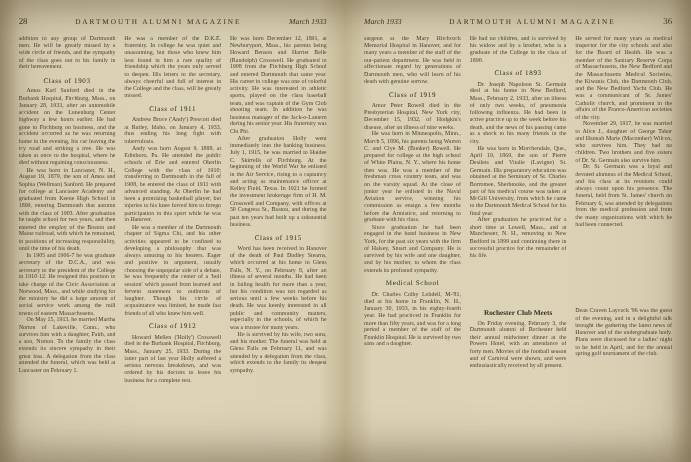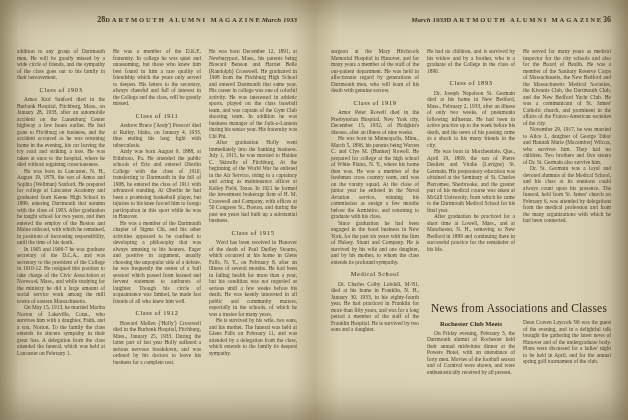--- a/index.html
+++ b/index.html
@@ -20,22 +20,22 @@
     content:"";position:absolute;inset:0;pointer-events:none;
     box-shadow:inset 0 14px 26px rgba(96,80,50,.22), inset 0 -14px 26px rgba(96,80,50,.25);
   }
   .page{
     position:absolute;top:0;width:310px;height:420px;
     padding:15px 15px 10px;box-sizing:border-box;color:#42382b;
   }
   .page.left{left:2px;}
   .page.right{left:316px;}
   .page-header{
-    display:flex;justify-content:flex-end;align-items:baseline;
-    color:#3a3125;margin-bottom:24px;font-weight:bold;
+    display:flex;justify-content:space-between;align-items:baseline;
+    color:#3a3125;margin-bottom:8px;
   }
   .page-num{font-size:8px;}
   .mag-title{font-size:6.6px;letter-spacing:1.8px;white-space:nowrap;}
   .issue-date{font-size:7px;font-style:italic;}
   .cols{display:flex;gap:8px;height:372px;overflow:hidden;}
   .col{
     flex:1;overflow:hidden;text-align:justify;
     font-size:5.4px;line-height:6.5px;color:#473c2d;
     hyphens:auto;
   }
@@ -123,21 +123,20 @@
               <p>He was born in Morchendale, Que., April 19, 1869, the son of Pierre Desilets and Vitalie (Lavigne) St. Germain. His preparatory education was obtained at the Seminary of St. Charles Borromee, Sherbrooke, and the greater part of his medical course was taken at McGill University, from which he came to the Dartmouth Medical School for his final year.</p>
               <p>After graduation he practiced for a short time at Lowell, Mass., and at Manchester, N. H., removing to New Bedford in 1899 and continuing there in successful practice for the remainder of his life.</p>
             </div>
           <div class="col">
               <p class="noindent">He served for many years as medical inspector for the city schools and also for the Board of Health. He was a member of the Sanitary Reserve Corps of Massachusetts, the New Bedford and the Massachusetts Medical Societies, the Kiwanis Club, the Dartmouth Club, and the New Bedford Yacht Club. He was a communicant of St. James' Catholic church, and prominent in the affairs of the Franco-American societies of the city.</p>
               <p>November 29, 1917, he was married to Alice J., daughter of George Tabor and Hannah Marie (Macomber) Wilcox, who survives him. They had no children. Two brothers and five sisters of Dr. St. Germain also survive him.</p>
               <p>Dr. St. Germain was a loyal and devoted alumnus of the Medical School, and his class at its reunions could always count upon his presence. The funeral, held from St. James' church on February 6, was attended by delegations from the medical profession and from the many organizations with which he had been connected.</p>
             </div>
         </div>
         <div class="news">
-          <h2 class="news-title">News from Associations and Classes</h2>
           <div class="news-cols">
             <div class="col">
                 <div class="sub-heading">Rochester Club Meets</div>
                 <p>On Friday evening, February 3, the Dartmouth alumni of Rochester held their annual midwinter dinner at the Powers Hotel, with an attendance of forty men. Movies of the football season and of Carnival were shown, and were enthusiastically received by all present.</p>
               </div>
             <div class="col">
                 <p class="noindent">Dean Craven Laycock '96 was the guest of the evening, and in a delightful talk brought the gathering the latest news of Hanover and of the undergraduate body. Plans were discussed for a ladies' night to be held in April, and for the annual spring golf tournament of the club.</p>
               </div>
           </div>
         </div>

